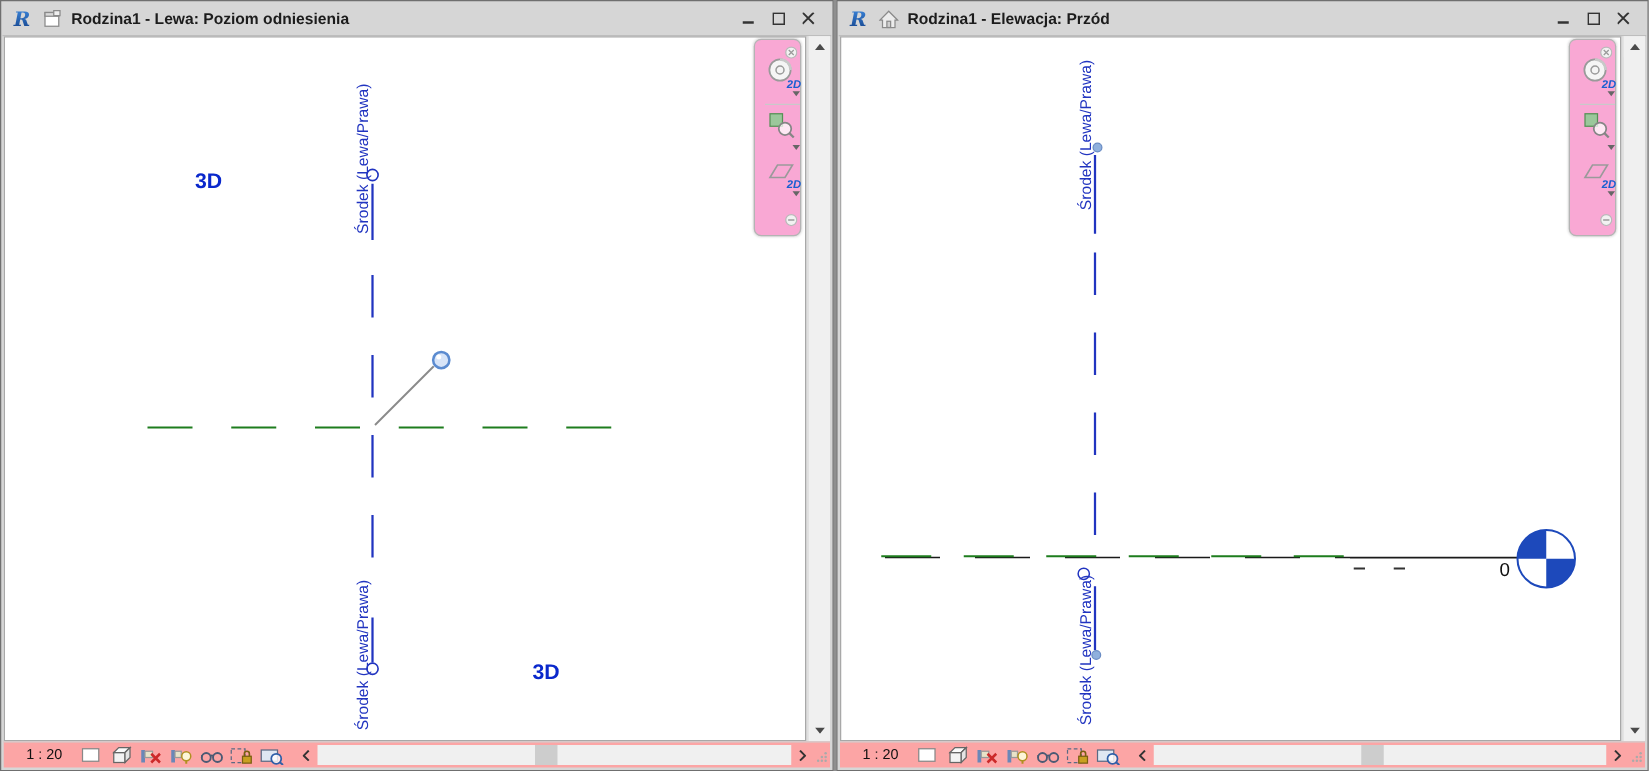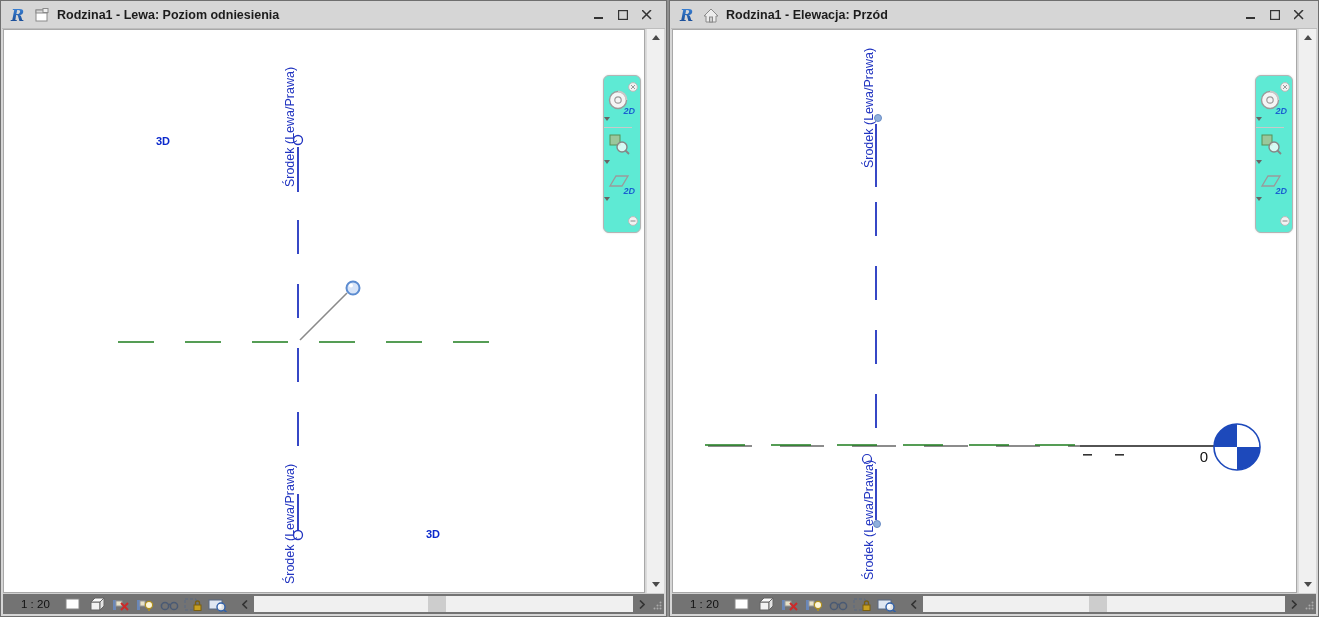--- a/index.html
+++ b/index.html
@@ -12,39 +12,39 @@
             border-bottom:1px solid #bdbdbd;display:flex;align-items:center;gap:7px;padding:0 8px;}
   .title-text{font-size:12.5px;font-weight:bold;color:#1c1c1c;white-space:nowrap;flex:1;}
   .winbtns{display:flex;align-items:center;gap:12px;padding-right:4px;}
   .winbtn{width:12px;height:12px;display:flex;align-items:center;justify-content:center;cursor:default;}
   .canvas{position:absolute;left:2px;top:28px;right:21px;bottom:23px;background:#ffffff;
           border:1px solid #a8a8a8;overflow:hidden;}
   .canvas svg.draw{position:absolute;left:0;top:0;}
   .vlabel{position:absolute;width:150px;height:16px;margin-left:-75px;margin-top:-8px;
           display:flex;align-items:center;justify-content:center;transform:rotate(-90deg);
           font-size:12.5px;color:#2134c0;white-space:nowrap;}
-  .label3d{position:absolute;font-size:11px;font-weight:bold;color:#0a28cc;}
+  .label3d{position:absolute;font-size:17px;font-weight:bold;color:#0a28cc;}
   .level-name{position:absolute;font-size:15px;color:#111;text-align:right;width:220px;}
   .level-elev{position:absolute;font-size:15px;color:#111;text-align:right;width:100px;}
   
-  .navbar{position:absolute;top:30px;right:25px;width:38px;height:158px;background:#5eead4;
+  .navbar{position:absolute;top:30px;right:25px;width:38px;height:158px;background:#f9a8d4;
           border:1px solid #b4b4b4;border-radius:6px;box-shadow:0 0 2px rgba(0,0,0,.15);
-          display:flex;flex-direction:column;align-items:flex-start;padding-top:12px;box-sizing:border-box;z-index:5;margin-top:44px;}
+          display:flex;flex-direction:column;align-items:flex-end;padding-top:12px;box-sizing:border-box;z-index:5;}
   .nav-close{position:absolute;top:2px;right:2px;}
   .nav-min{position:absolute;bottom:2px;right:2px;}
   .nav-item{position:relative;width:30px;height:26px;display:flex;align-items:center;justify-content:center;}
   .nav-2d{position:absolute;right:-1px;bottom:-2px;font-size:9px;font-weight:bold;color:#1a5fd0;font-style:italic;}
   .dd{width:0;height:0;border-left:3.5px solid transparent;border-right:3.5px solid transparent;
       border-top:4px solid #666;margin:3px 0 4px 0;}
   .nav-sep{width:28px;border-top:1px solid #c9c9c9;margin:2px 0 3px 0;}
   
   .vscroll{position:absolute;top:28px;right:2px;width:17px;bottom:23px;background:#f0f0f0;
            border-left:1px solid #dcdcdc;display:flex;flex-direction:column;justify-content:space-between;align-items:center;}
   .varrow{width:17px;height:17px;display:flex;align-items:center;justify-content:center;background:#f0f0f0;}
-  .bottombar{position:absolute;left:2px;right:2px;bottom:2px;height:20px;background:#737373;
+  .bottombar{position:absolute;left:2px;right:2px;bottom:2px;height:20px;background:#fca5a5;
              border-top:1px solid #d0d0d0;display:flex;align-items:center;}
   .scale-text{font-size:11.5px;color:#111;margin:0 14px 0 18px;white-space:nowrap;}
   .vcb-icons{display:flex;align-items:center;gap:5px;margin-right:10px;}
   .vcb-icon{width:19px;height:16px;display:flex;align-items:center;justify-content:center;}
   .harrow{width:16px;height:16px;display:flex;align-items:center;justify-content:center;}
   .htrack{flex:1;height:16px;background:#f0f0f0;position:relative;margin:0 1px;}
   .hthumb{position:absolute;left:46%;top:0;width:18px;height:16px;background:#cdcdcd;}
   .grip{width:14px;height:16px;display:flex;align-items:flex-end;justify-content:flex-end;padding:0 2px 2px 0;box-sizing:border-box;}
 </style>
 </head>

